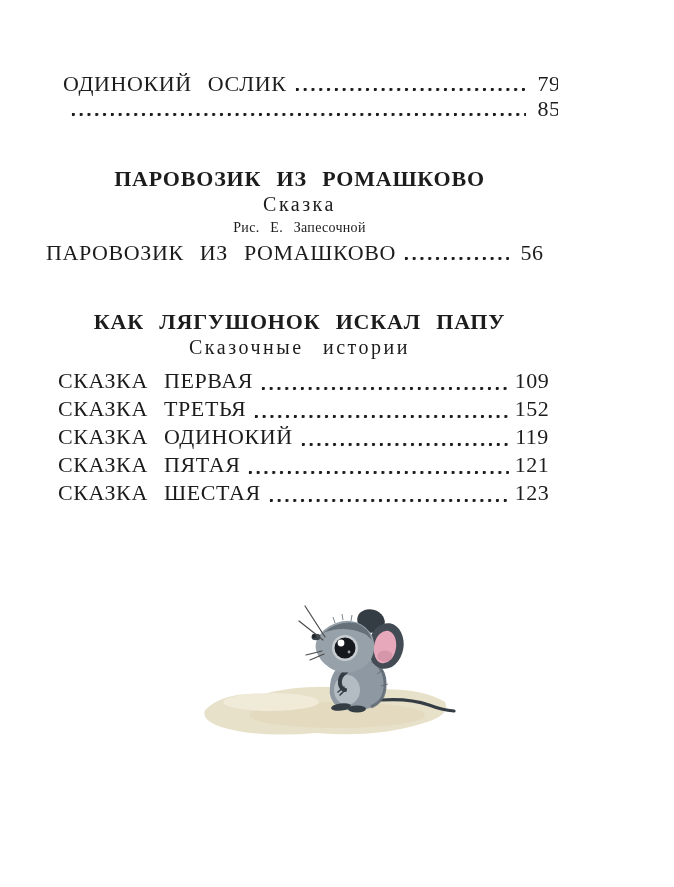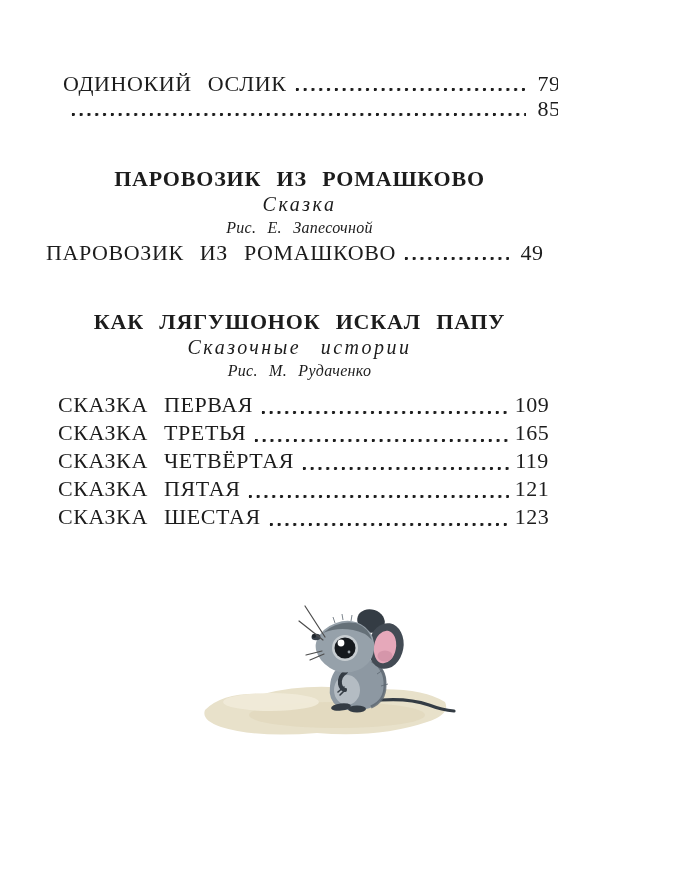--- a/index.html
+++ b/index.html
@@ -61,25 +61,23 @@
     font-weight:bold;
     letter-spacing:0.8px;
     word-spacing:9px;
     line-height:26px;
   }
   .sec-subtitle {
     font-size:20px;
     letter-spacing:2.5px;
     word-spacing:12px;
     line-height:24px;
-    font-style:italic;
   }
   .sec-credit {
-    font-style:italic;
-    font-size:16px;
+    font-size:14px;
     letter-spacing:0.3px;
     word-spacing:7px;
     line-height:24px;
   }
   .sec-rows { text-align:left; }
   .sec2 .sec-rows { margin-top:8px;margin-left:12px; }
 
   
   .illustration {
     position:absolute;
@@ -109,42 +107,41 @@
   </div>
 
   <section class="sec sec1">
     <h2 class="sec-heading">ПАРОВОЗИК ИЗ РОМАШКОВО</h2>
     <div class="sec-subtitle">Сказка</div>
     <div class="sec-credit">Рис. Е. Запесочной</div>
     <div class="sec-rows">
       <div class="toc-row">
         <span class="toc-title">ПАРОВОЗИК ИЗ РОМАШКОВО</span>
         <span class="dots"></span>
-        <span class="toc-page">49</span>
+        <span class="toc-page">56</span>
       </div>
     </div>
   </section>
 
   <section class="sec sec2">
     <h2 class="sec-heading">КАК ЛЯГУШОНОК ИСКАЛ ПАПУ</h2>
     <div class="sec-subtitle">Сказочные истории</div>
-    <div class="sec-credit">Рис. М. Рудаченко</div>
     <div class="sec-rows">
       <div class="toc-row">
         <span class="toc-title">СКАЗКА ПЕРВАЯ</span>
         <span class="dots"></span>
         <span class="toc-page">109</span>
       </div>
       <div class="toc-row">
         <span class="toc-title">СКАЗКА ТРЕТЬЯ</span>
         <span class="dots"></span>
-        <span class="toc-page">165</span>
+        <span class="toc-page">152</span>
       </div>
       <div class="toc-row">
-        <span class="toc-title">СКАЗКА ЧЕТВЁРТАЯ</span>
+        <span class="toc-title">СКАЗКА ОДИНОКИЙ</span>
         <span class="dots"></span>
         <span class="toc-page">119</span>
       </div>
       <div class="toc-row">
         <span class="toc-title">СКАЗКА ПЯТАЯ</span>
         <span class="dots"></span>
         <span class="toc-page">121</span>
       </div>
       <div class="toc-row">
         <span class="toc-title">СКАЗКА ШЕСТАЯ</span>

